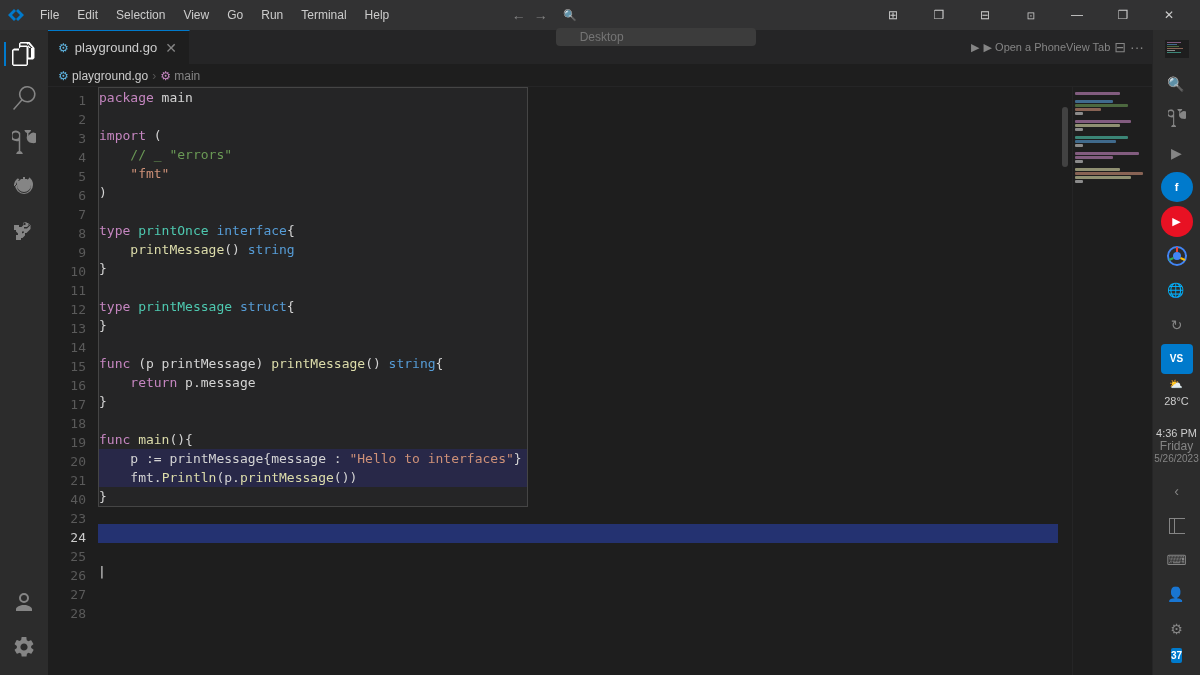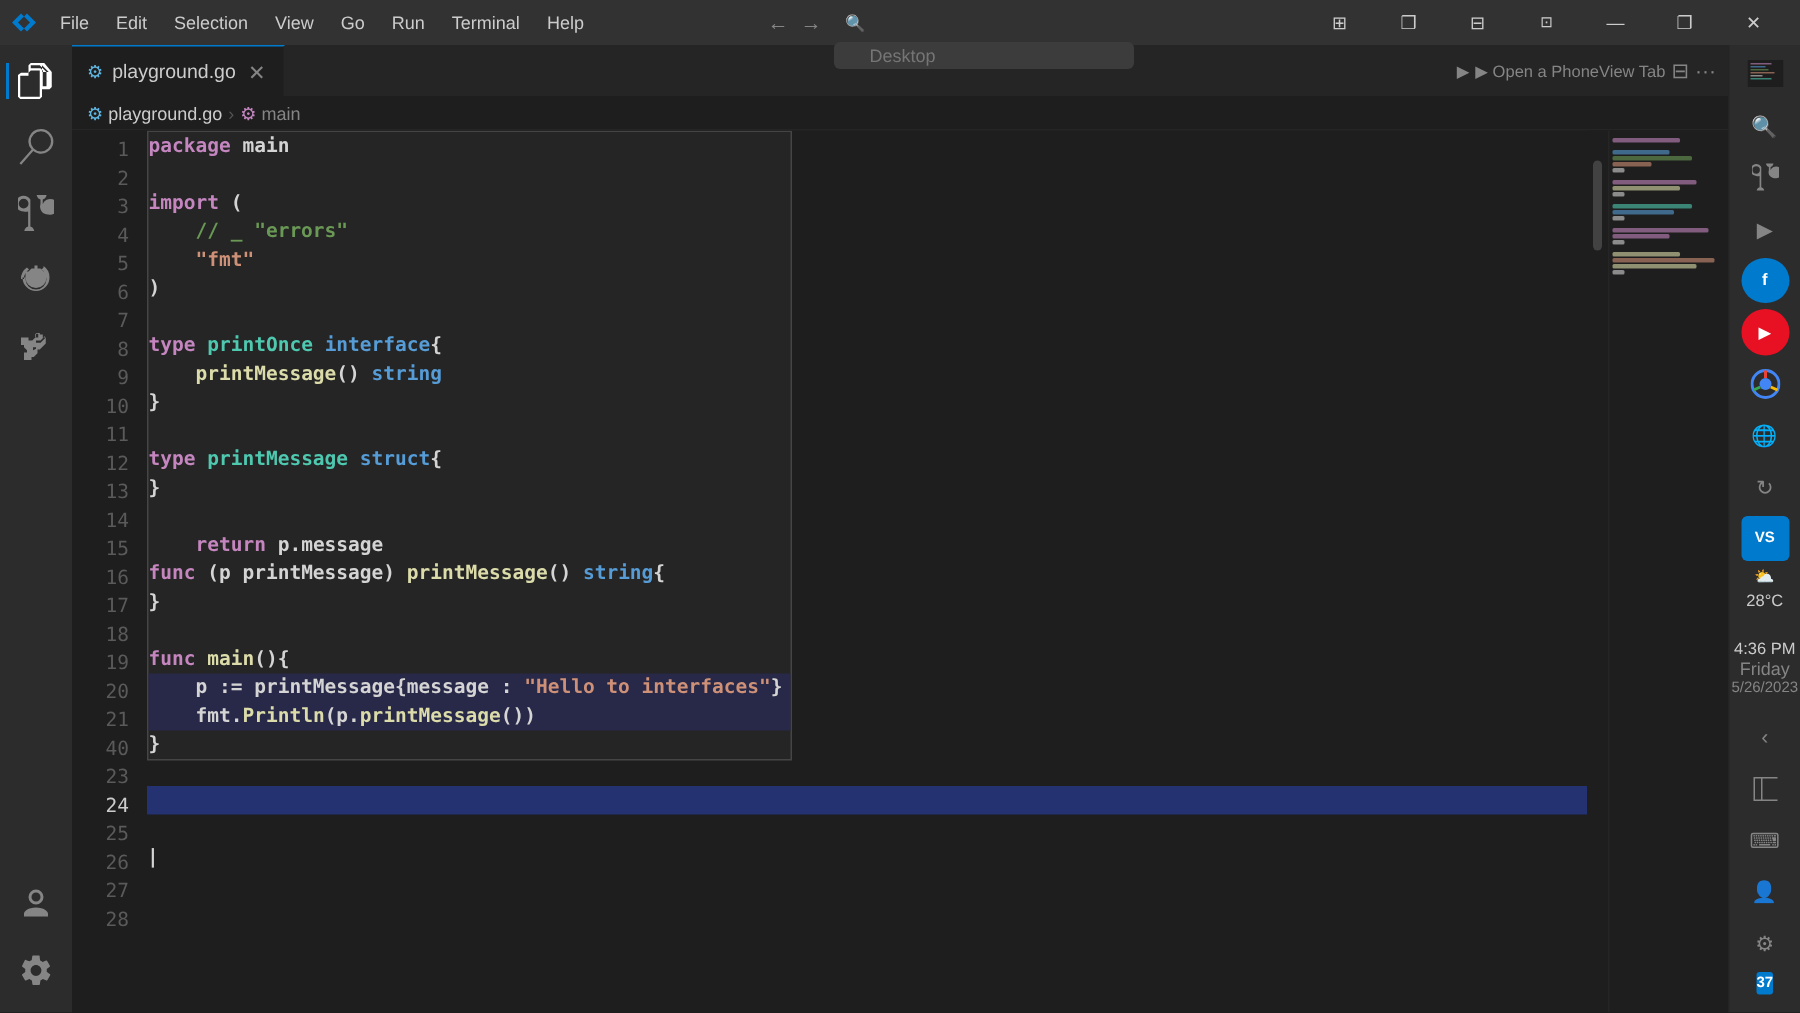--- a/index.html
+++ b/index.html
@@ -220,21 +220,20 @@
       font-size: 13px;
       line-height: 19px;
       padding: 4px 8px;
       overflow: hidden;
       position: relative;
     }
     .code-line {
       height: 19px;
       white-space: pre;
       position: relative;
-      font-weight: bold;
     }
     .code-line.active-line {
       background: #282828;
     }
     .code-line.highlighted {
       background: #282848;
     }
 
     
     .kw { color: #c586c0; } 
@@ -459,22 +458,22 @@
             <div class="code-line">    <span class="str">"fmt"</span></div>
             <div class="code-line">)</div>
             <div class="code-line">&nbsp;</div>
             <div class="code-line"><span class="kw">type</span> <span class="tp">printOnce</span> <span class="kw2">interface</span>{</div>
             <div class="code-line">    <span class="fn">printMessage</span>() <span class="kw2">string</span></div>
             <div class="code-line">}</div>
             <div class="code-line">&nbsp;</div>
             <div class="code-line"><span class="kw">type</span> <span class="tp">printMessage</span> <span class="kw2">struct</span>{</div>
             <div class="code-line">}</div>
             <div class="code-line">&nbsp;</div>
+            <div class="code-line"><span class="kw">func</span> (p printMessage) <span class="fn">printMessage</span>() <span class="kw2">string</span>{</div>
             <div class="code-line">    <span class="kw">return</span> p.message</div>
-            <div class="code-line"><span class="kw">func</span> (p printMessage) <span class="fn">printMessage</span>() <span class="kw2">string</span>{</div>
             <div class="code-line">}</div>
             <div class="code-line">&nbsp;</div>
             <div class="code-line"><span class="kw">func</span> <span class="fn">main</span>(){</div>
             <div class="code-line highlighted">    p := printMessage{message : <span class="str">"Hello to interfaces"</span>}</div>
             <div class="code-line highlighted">    fmt.<span class="fn">Println</span>(p.<span class="fn">printMessage</span>())</div>
             <div class="code-line">}</div>
           </div>
 
           <div style="position:absolute;top:437px;left:0;right:0;height:19px;background:#2840a8;opacity:0.6;z-index:1;pointer-events:none;"></div>
 

